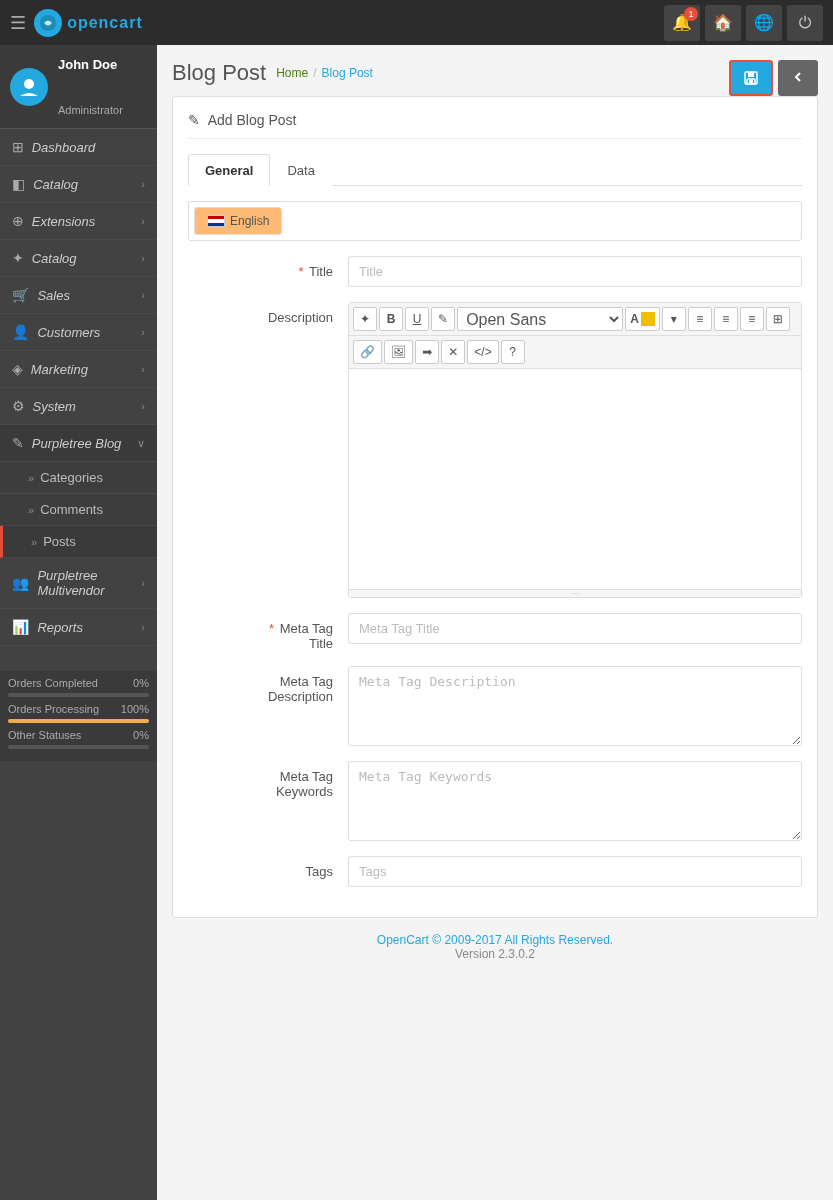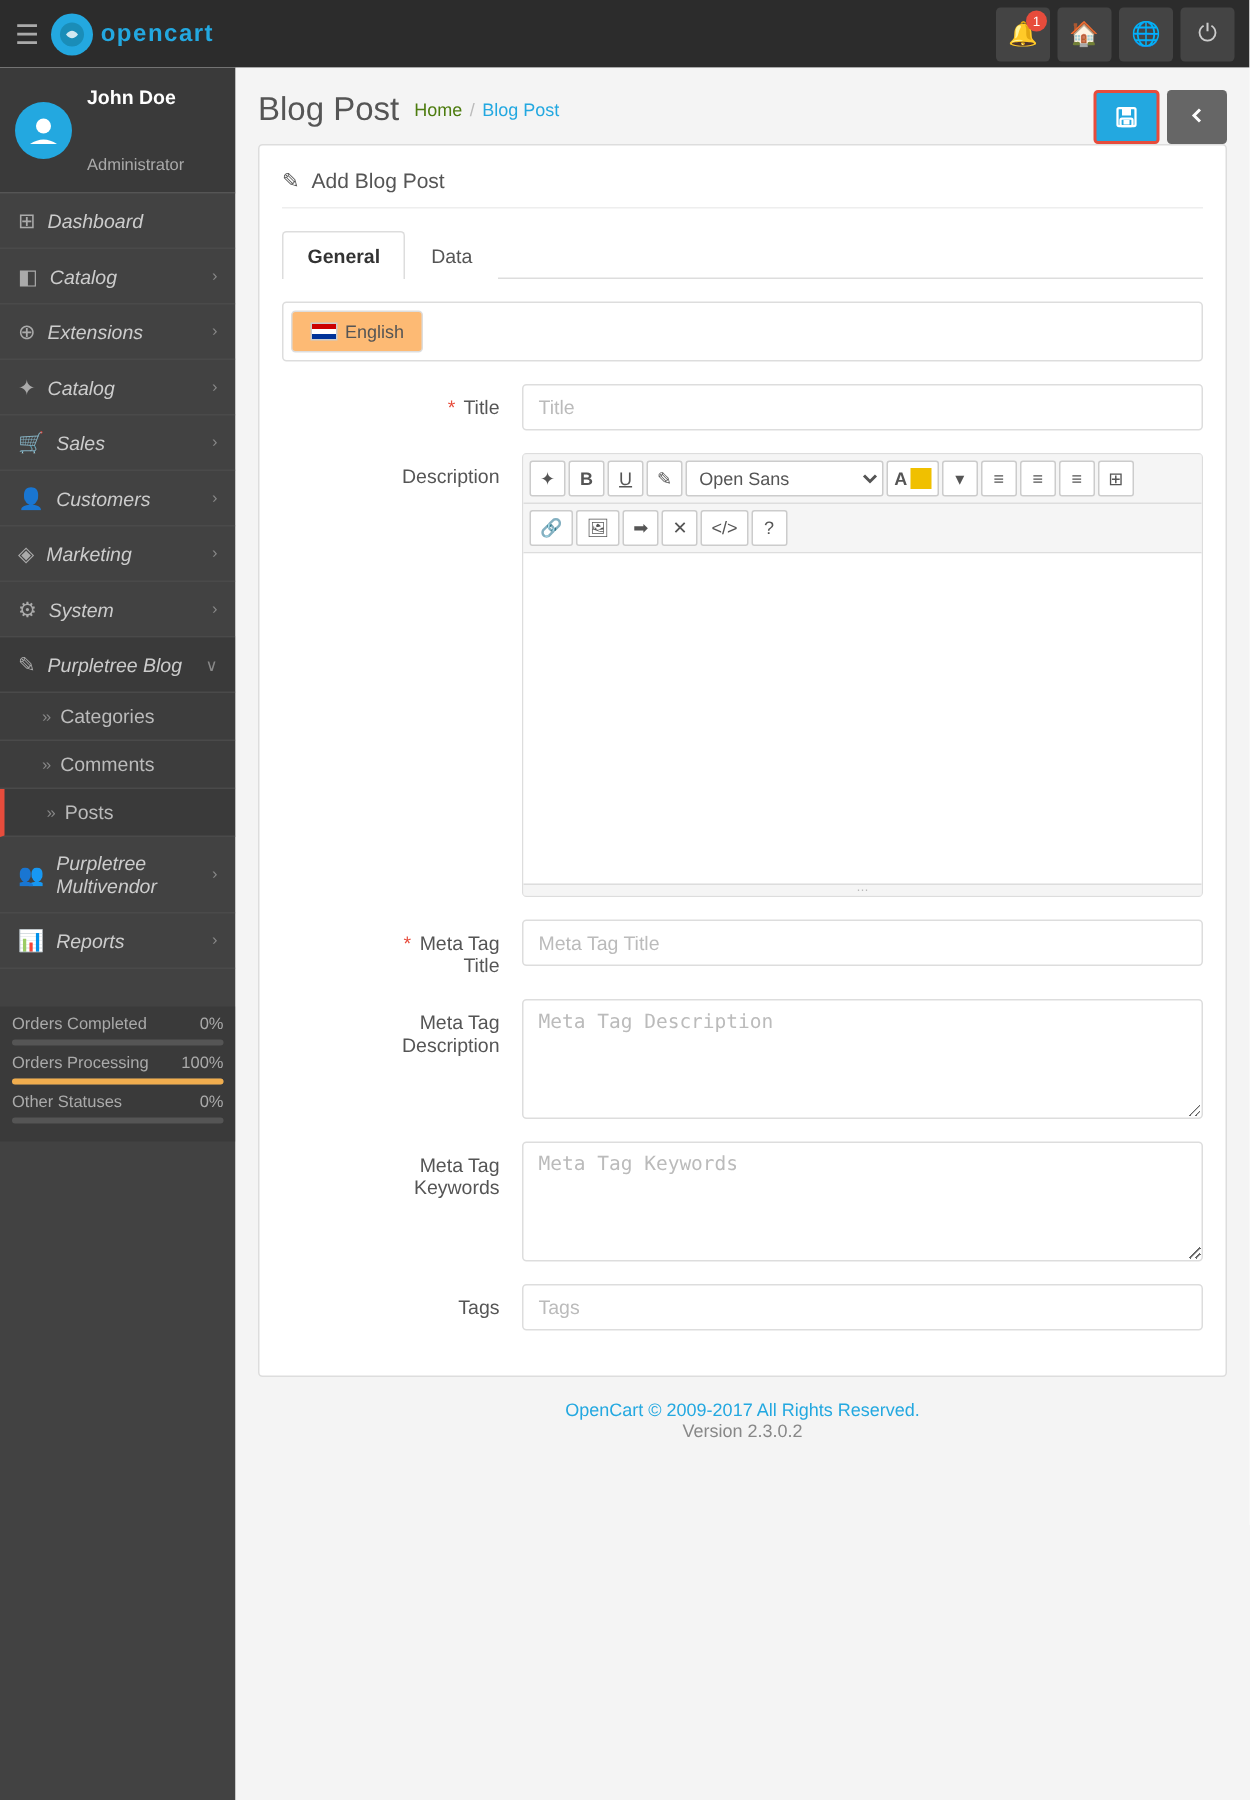--- a/index.html
+++ b/index.html
@@ -346,21 +346,21 @@
       height: 24px;
       display: flex;
       align-items: center;
       justify-content: center;
     }
     .toolbar-select {
       background: white;
       border: 1px solid #ccc;
       border-radius: 2px;
       padding: 2px 4px;
-      font-size: 12px;
+      font-size: 16px;
       color: #555;
       height: 24px;
     }
     .toolbar-color-btn {
       background: white;
       border: 1px solid #ccc;
       border-radius: 2px;
       padding: 2px 4px;
       cursor: pointer;
       font-size: 12px;

